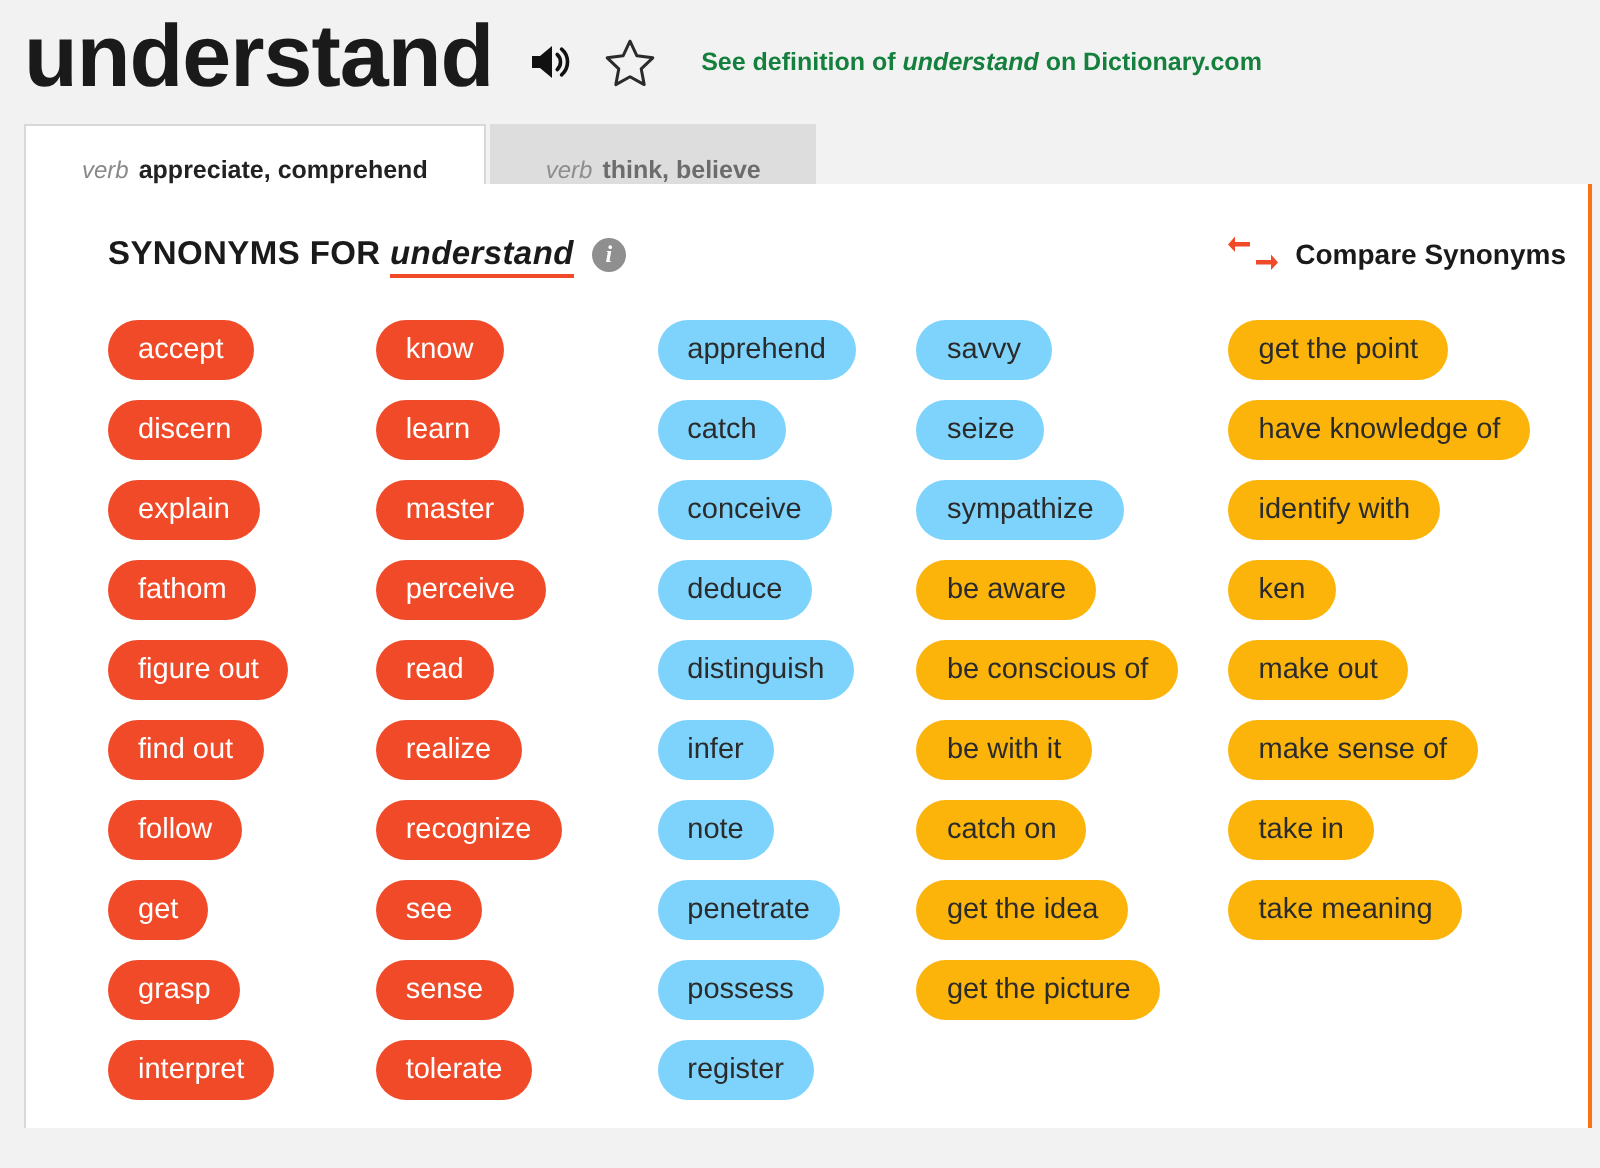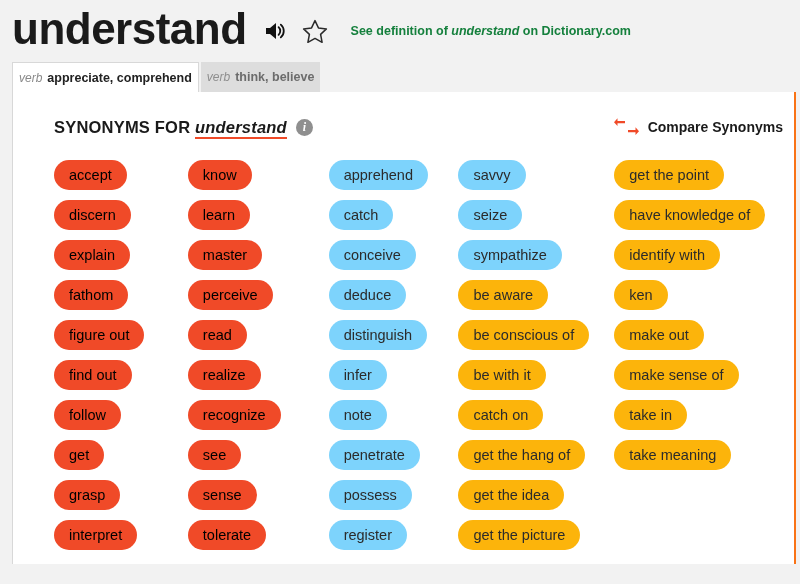--- a/index.html
+++ b/index.html
@@ -66,22 +66,22 @@
     display: flex;
     align-items: flex-end;
     height: 30px;
     padding-left: 12px;
     box-sizing: border-box;
     background: #f2f2f2;
   }
   .tab {
     height: 30px;
     display: flex;
-    align-items: center;
-    padding: 0 6px;
+    align-items: flex-end;
+    padding: 0 28px;
     font-size: 12.5px;
     font-weight: bold;
     box-sizing: border-box;
     cursor: pointer;
     white-space: nowrap;
   }
   .tab .pos {
     font-style: italic;
     font-weight: normal;
     margin-right: 5px;
@@ -187,21 +187,21 @@
     border-radius: 16px;
     padding: 0 15px;
     margin-bottom: 10px;
     font-size: 14.5px;
     align-self: flex-start;
     white-space: nowrap;
     cursor: pointer;
     box-sizing: border-box;
     line-height: 1;
   }
-  .chip.s5 { background: #f04a28; color: #000000; }
+  .chip.s5 { background: #f04a28; color: #ffffff; }
   .chip.s4 { background: #7dd3fc; color: #2b2b2b; }
   .chip.s3 { background: #fcb40b; color: #2b2b2b; }
 
   .footer-strip {
     position: absolute;
     left: 0;
     right: 0;
     bottom: 0;
     height: 20px;
     background: #f2f2f2;
@@ -294,21 +294,20 @@
         <span class="chip s4">register</span>
       </div>
       <div class="col col-3">
         <span class="chip s4">savvy</span>
         <span class="chip s4">seize</span>
         <span class="chip s4">sympathize</span>
         <span class="chip s3">be aware</span>
         <span class="chip s3">be conscious of</span>
         <span class="chip s3">be with it</span>
         <span class="chip s3">catch on</span>
-        <span class="chip s3">get the hang of</span>
         <span class="chip s3">get the idea</span>
         <span class="chip s3">get the picture</span>
       </div>
       <div class="col col-4">
         <span class="chip s3">get the point</span>
         <span class="chip s3">have knowledge of</span>
         <span class="chip s3">identify with</span>
         <span class="chip s3">ken</span>
         <span class="chip s3">make out</span>
         <span class="chip s3">make sense of</span>

